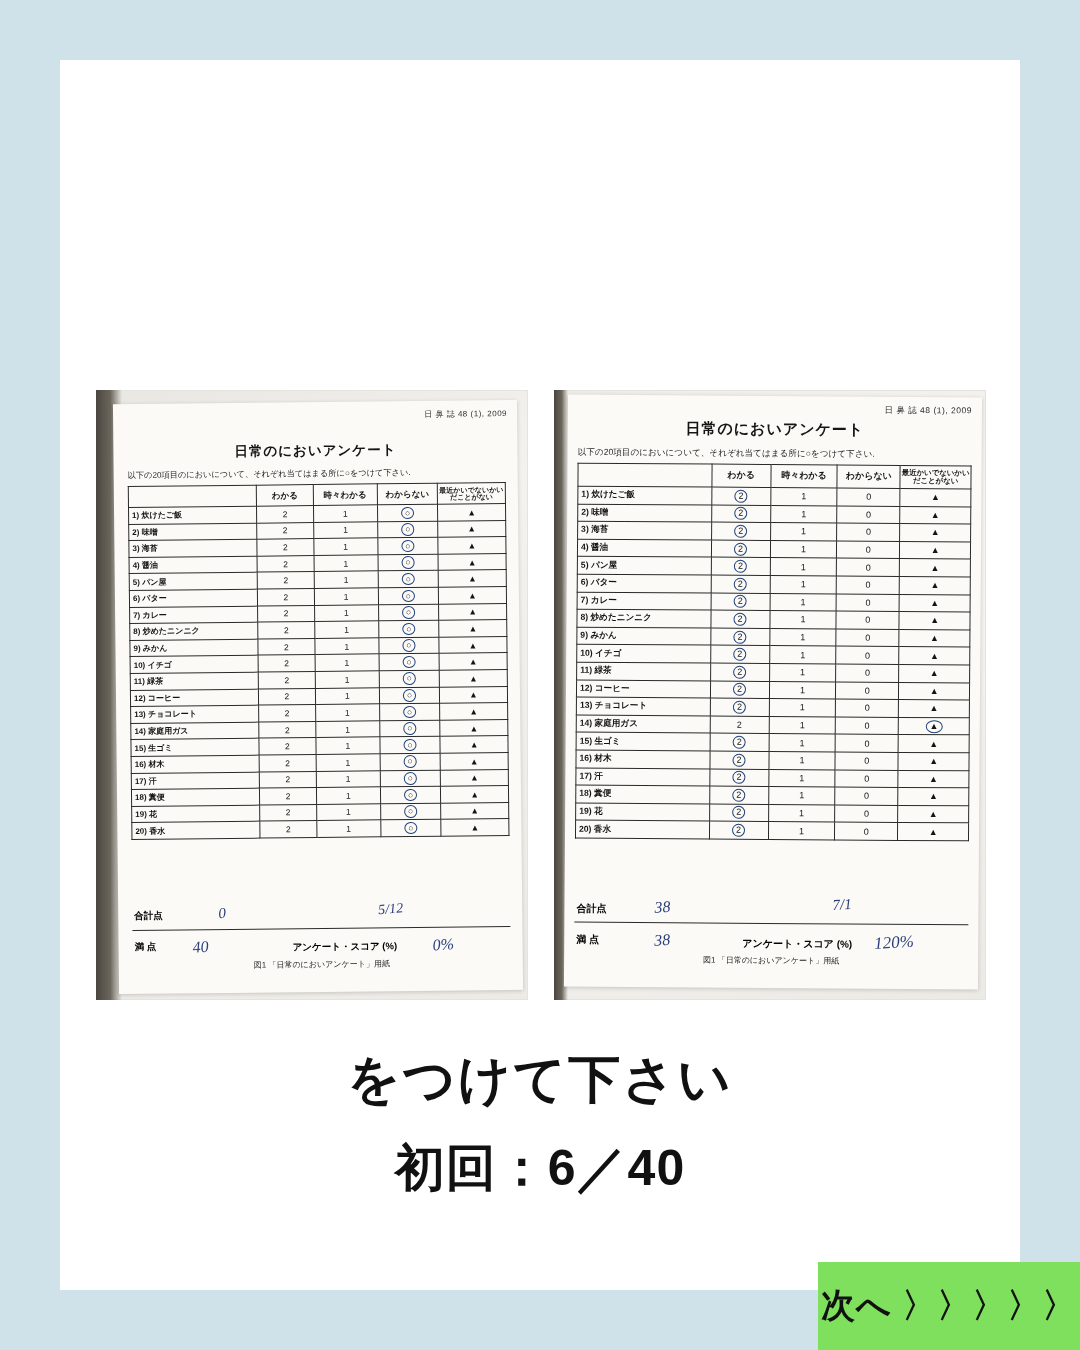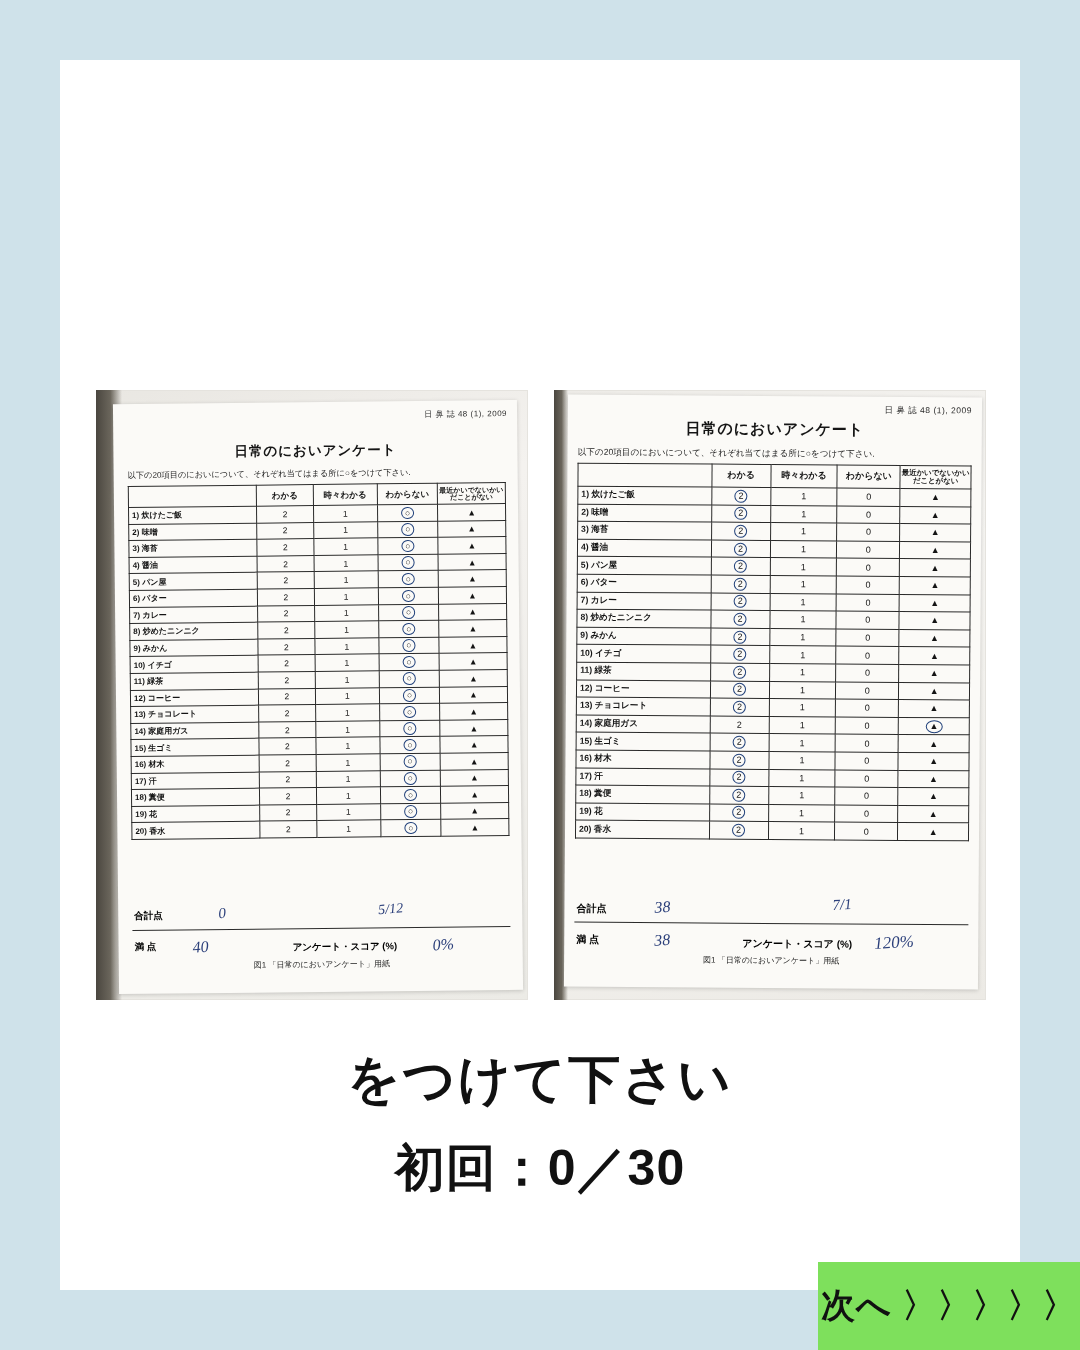--- a/index.html
+++ b/index.html
@@ -567,19 +567,19 @@
             <span class="hand" style="font-size:17px;position:absolute;left:300px;top:8px;">120%</span>
           </div>
           <div class="fig-caption" style="font-size:8px;margin-top:2px;">図1 「日常のにおいアンケート」用紙</div>
         </div>
       </div>
     </div>
   </div>
 
   <div class="cap-main">をつけて下さい</div>
   <div class="cap-scores">
-    <span>初回：0／30</span>
+    <span>初回：6／40</span>
   </div>
 </div>
 
 <div class="next-btn">
   <span>次へ 〉〉〉〉〉</span>
 </div>
 
 </body></html>

